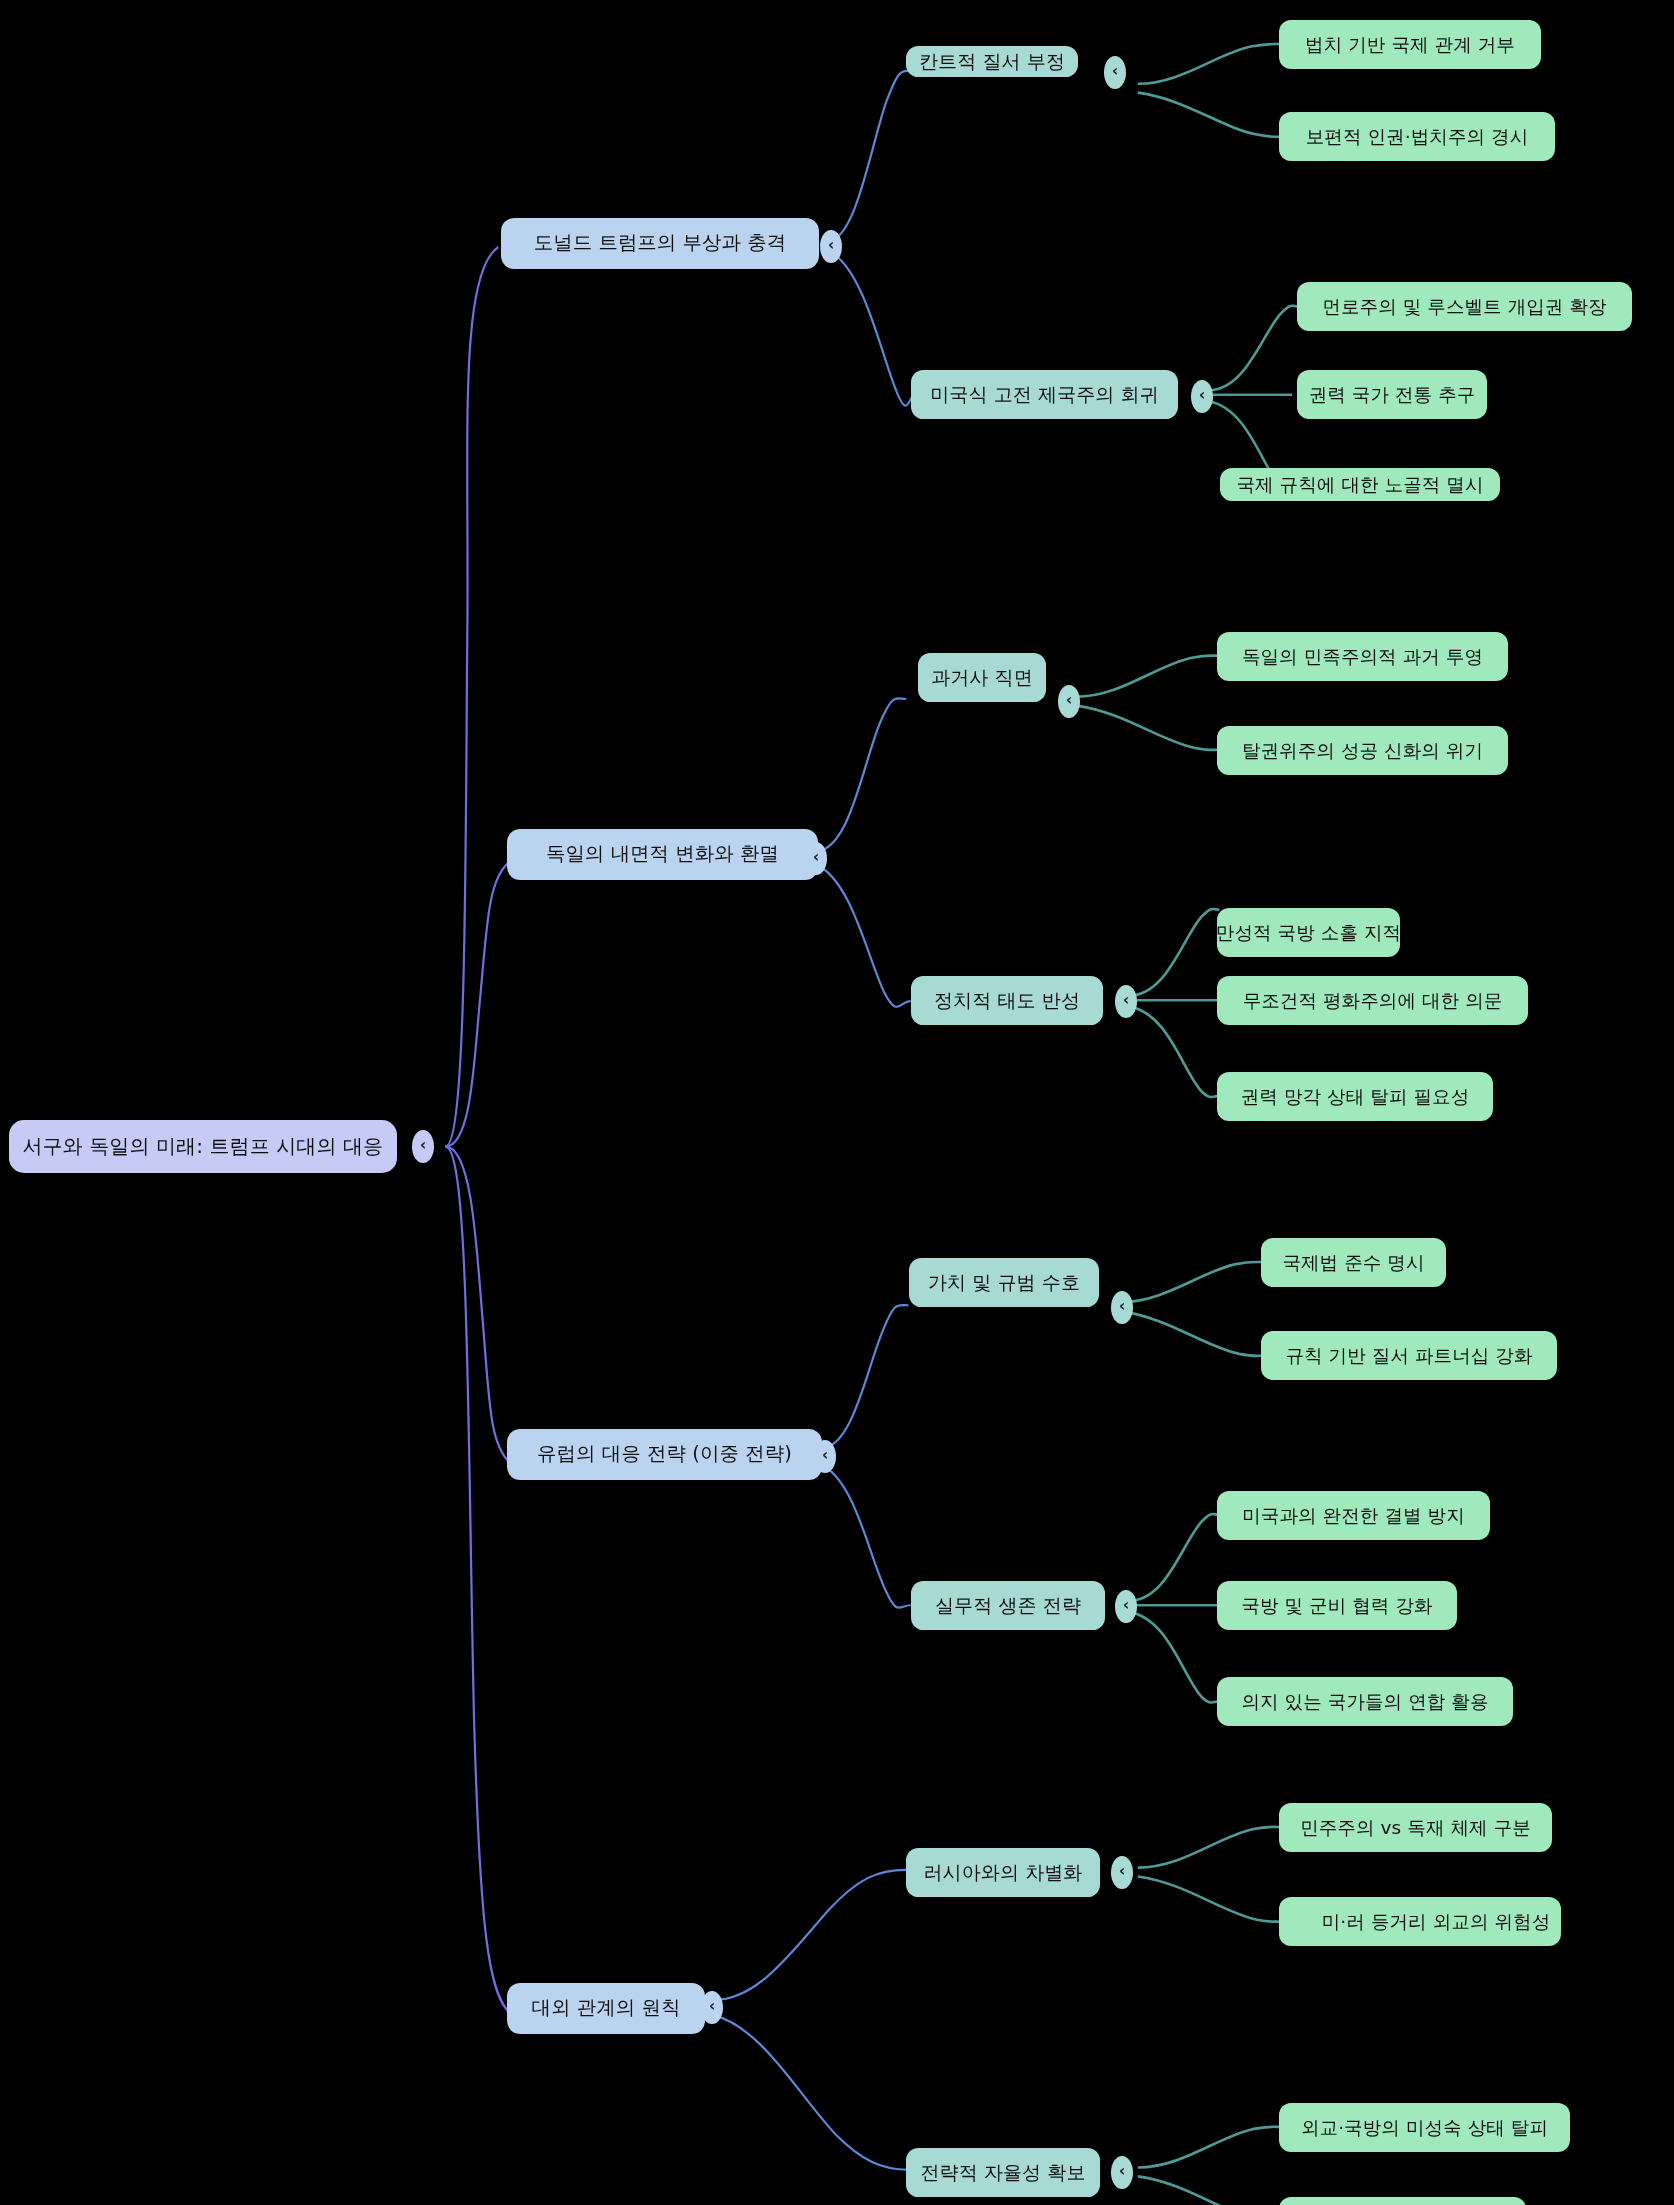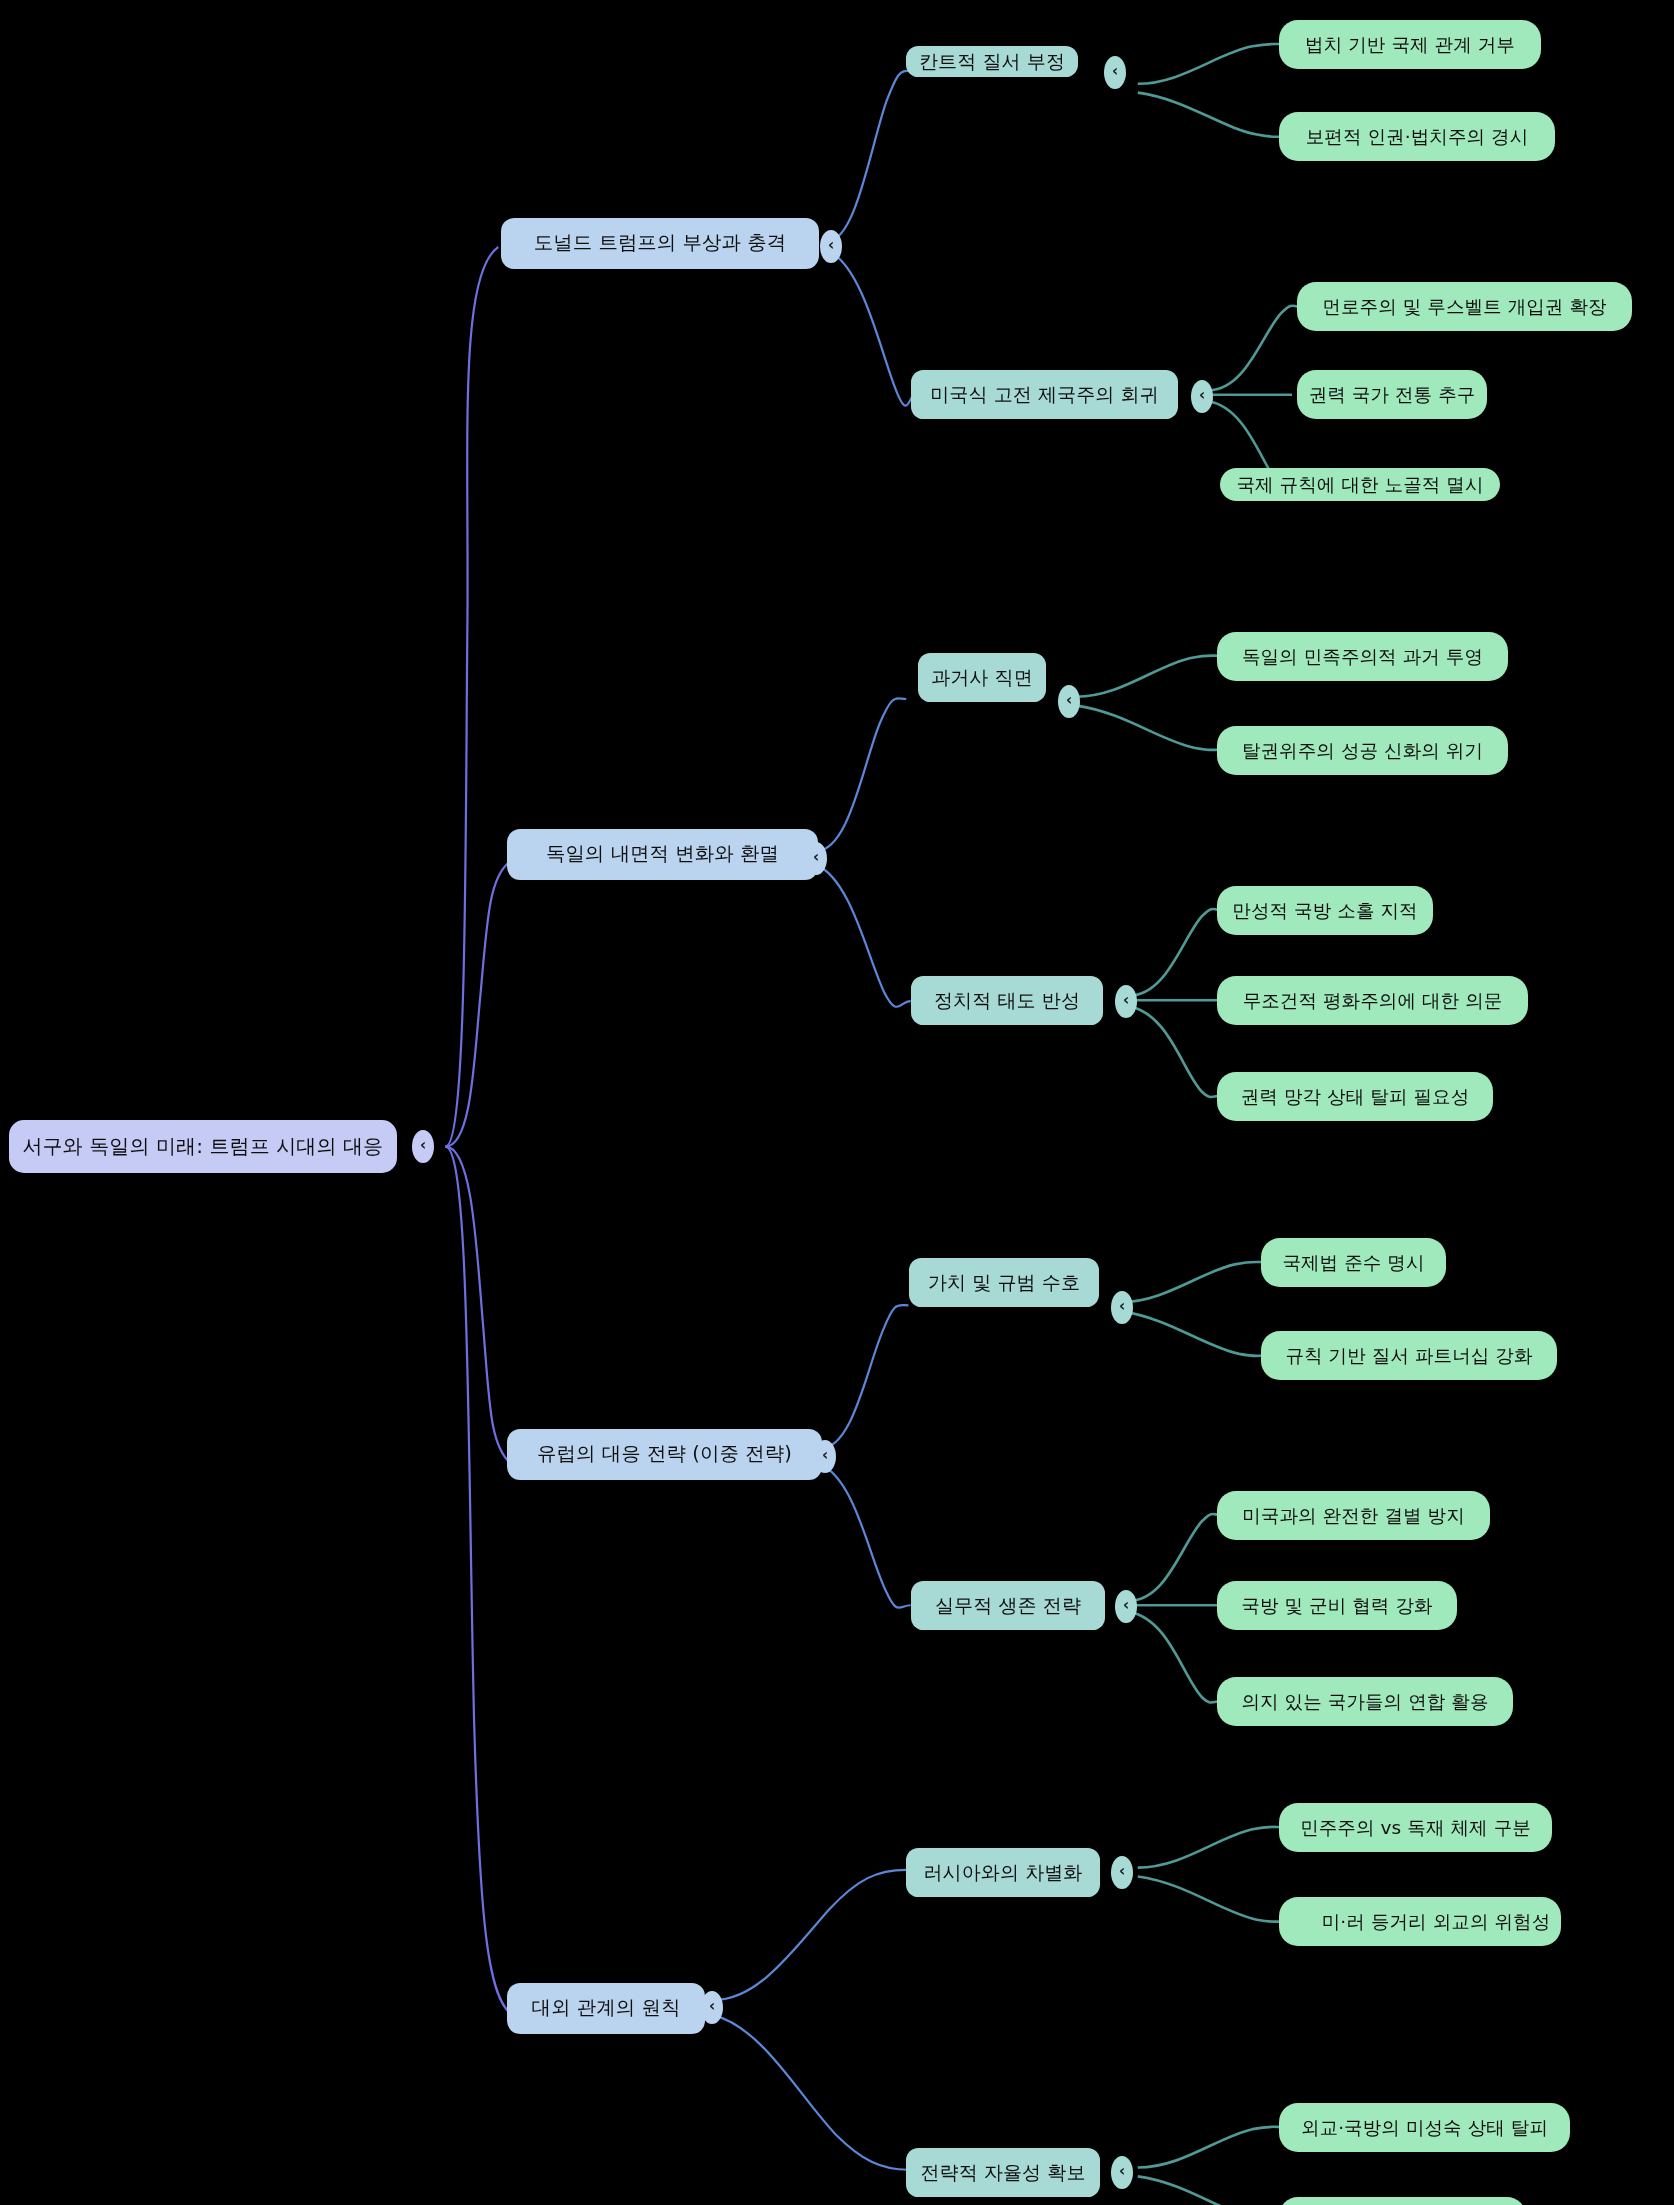--- a/index.html
+++ b/index.html
@@ -46,21 +46,21 @@
     border-radius: 13.2px;
   }
   .node.lvl2 {
     background: #a7dad5;
     font-size: 19px;
     border-radius: 12.3px;
   }
   .node.lvl3 {
     background: #9fe9bc;
     font-size: 18.5px;
-    border-radius: 19px;
+    border-radius: 12px;
   }
   .collapse-btn {
     position: absolute;
     width: 22px;
     height: 33px;
     border-radius: 50%;
     display: flex;
     align-items: center;
     justify-content: center;
     font-size: 15px;
@@ -165,21 +165,21 @@
     </div>
 
   <div class="node lvl3" style="left:1217px; top:632px; width:291px; height:49px;">독일의 민족주의적 과거 투영</div>
   <div class="node lvl3" style="left:1217px; top:726px; width:291px; height:49px;">탈권위주의 성공 신화의 위기</div>
 
   <div class="node lvl2" style="left:911px; top:976px; width:192px; height:49px;">정치적 태도 반성</div>
   <div class="collapse-btn c-lvl2" style="left:1115px; top:985px;">
       <span>‹</span>
     </div>
 
-  <div class="node lvl3" style="left:1217px; top:886px; width:216px; height:49px;">만성적 국방 소홀 지적</div>
+  <div class="node lvl3" style="left:1217px; top:908px; width:183px; height:49px;">만성적 국방 소홀 지적</div>
   <div class="node lvl3" style="left:1217px; top:976px; width:311px; height:49px;">무조건적 평화주의에 대한 의문</div>
   <div class="node lvl3" style="left:1217px; top:1072px; width:276px; height:49px;">권력 망각 상태 탈피 필요성</div>
 
   <div class="node lvl1" style="left:507px; top:1429px; width:315px; height:51px;">유럽의 대응 전략 (이중 전략)</div>
   <div class="collapse-btn c-lvl1" style="left:814px; top:1440px;">
       <span>‹</span>
     </div>
 
   <div class="node lvl2" style="left:909px; top:1258px; width:190px; height:49px;">가치 및 규범 수호</div>
   <div class="collapse-btn c-lvl2" style="left:1111px; top:1291px;">

